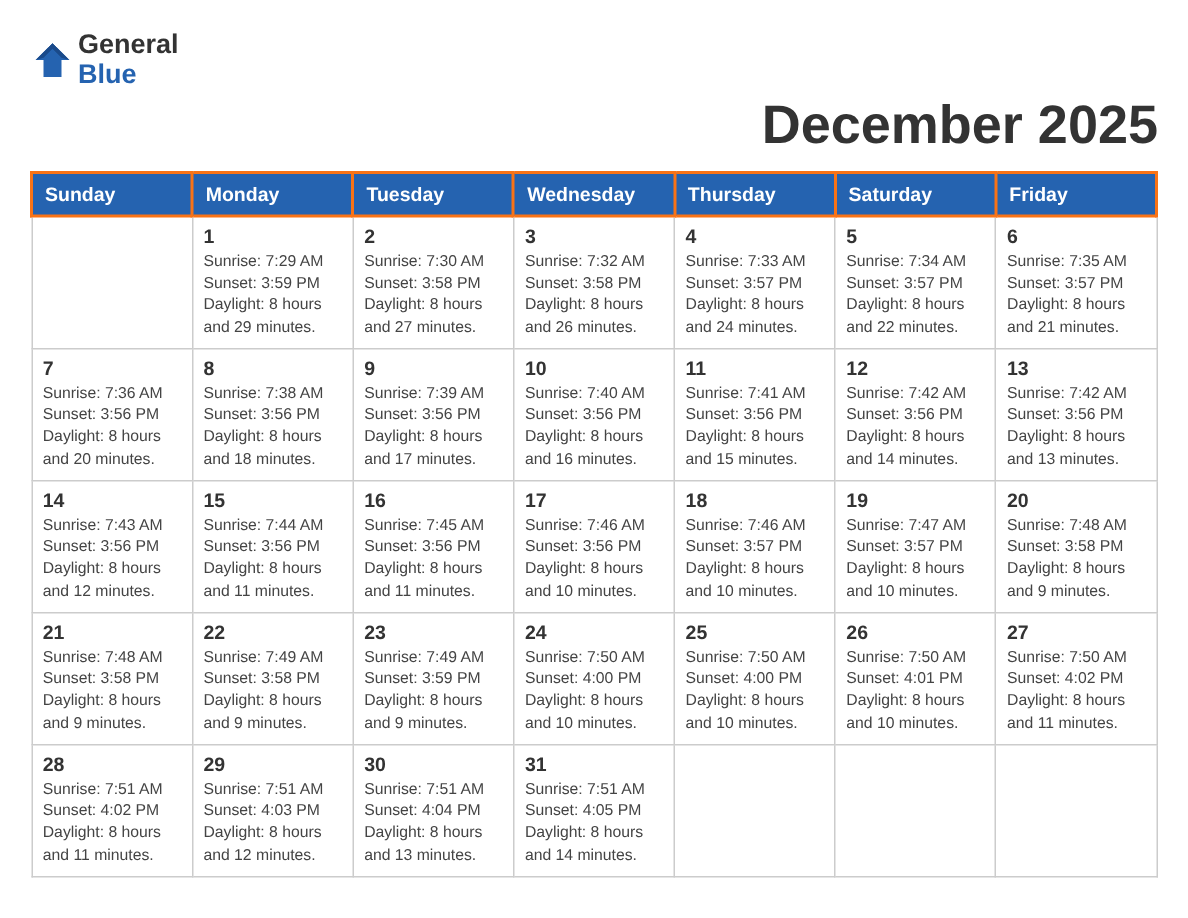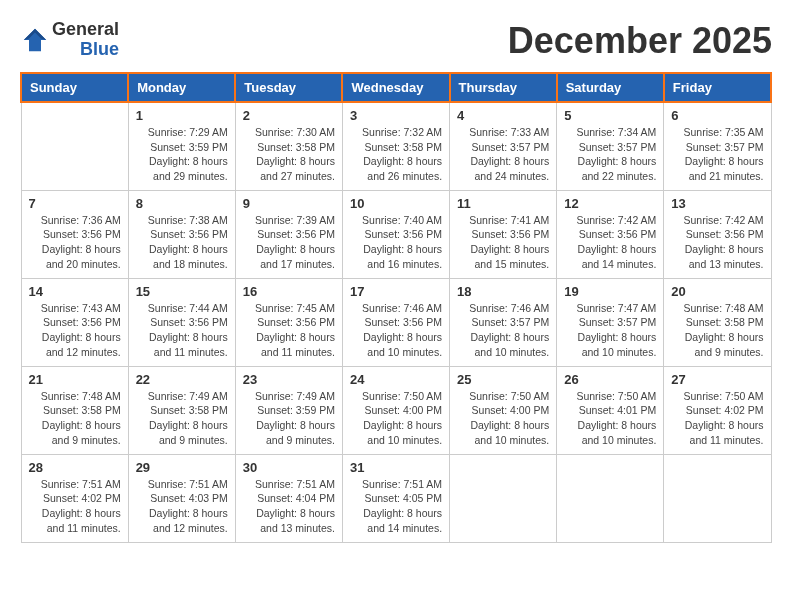--- a/index.html
+++ b/index.html
@@ -28,29 +28,29 @@
     .logo-general {
       font-size: 18px;
       font-weight: bold;
       color: #333;
       text-align: right;
     }
     .logo-blue {
       font-size: 18px;
       font-weight: bold;
       color: #2563b0;
-      text-align: right;
     }
     .logo-icon {
       width: 30px;
       height: 30px;
       margin-right: 2px;
     }
     .title-section {
       text-align: center;
+      margin-top: 42px;
     }
     .month-title {
       font-size: 36px;
       font-weight: bold;
       color: #333;
     }
     .location {
       font-size: 16px;
       color: #555;
     }
@@ -85,21 +85,20 @@
       font-size: 13px;
       font-weight: bold;
       color: #333;
       display: block;
       margin-bottom: 2px;
     }
     .day-info {
       font-size: 10.5px;
       color: #444;
       line-height: 1.4;
-      text-align: right;
     }
     .empty-cell {
       background: #f9f9f9;
     }
     .calendar tr:nth-child(even) td {
       background: #fff;
     }
   </style>
 </head>
 <body>

